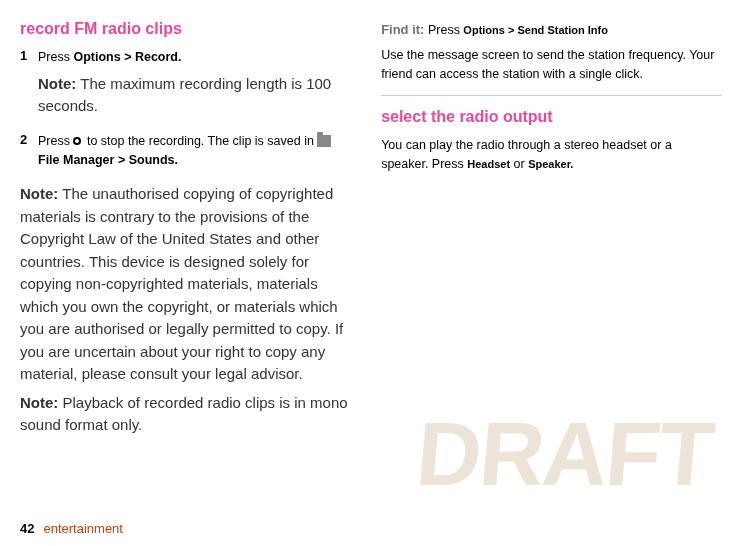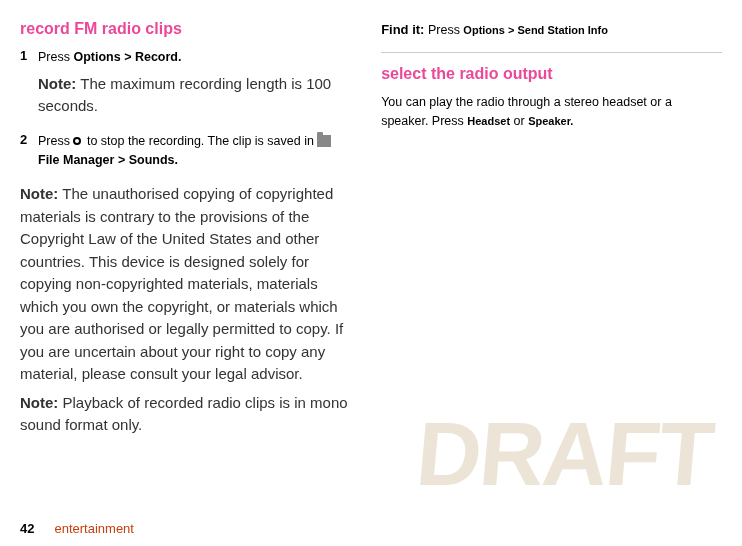--- a/index.html
+++ b/index.html
@@ -127,32 +127,32 @@
       margin-right: 2px;
     }
 
     .section-divider {
       height: 1px;
       background: #ccc;
       margin: 12px 0;
     }
 
     .find-it-label {
-      color: #000000;
+      color: #737373;
       font-weight: bold;
       font-size: 13px;
     }
 
     .footer {
       position: absolute;
       bottom: 10px;
       left: 20px;
       display: flex;
       align-items: center;
-      gap: 20px;
+      gap: 9px;
     }
 
     .page-number {
       font-weight: bold;
       font-size: 13px;
     }
 
     .footer-label {
       color: #c2410c;
       font-size: 13px;
@@ -207,20 +207,21 @@
   </div>
 
   <div class="right-column">
 
 
 
     <p>
       <span class="find-it-label">Find it:</span><span> Press </span><span class="bold-word inline-code">Options &gt; Send Station Info</span>
     </p>
 
+    <p>Use the message screen to send the station frequency. Your friend can access the station with a single click.</p>
 
     <div class="section-divider"></div>
 
     <div class="section-title">select the radio output</div>
 
     <p>
       <span>You can play the radio through a stereo headset or a speaker. Press </span><span class="bold-word inline-code">Headset</span><span> or </span><span class="bold-word inline-code">Speaker.</span>
     </p>
 
   </div>

